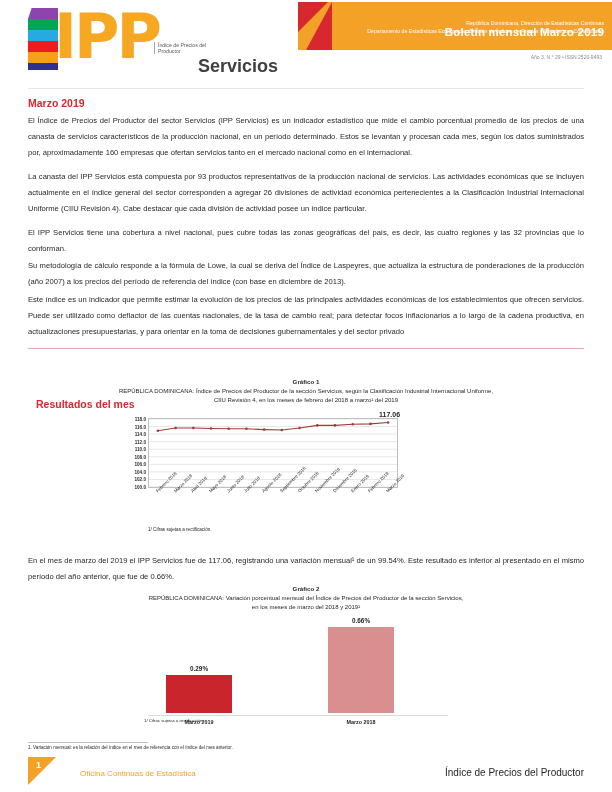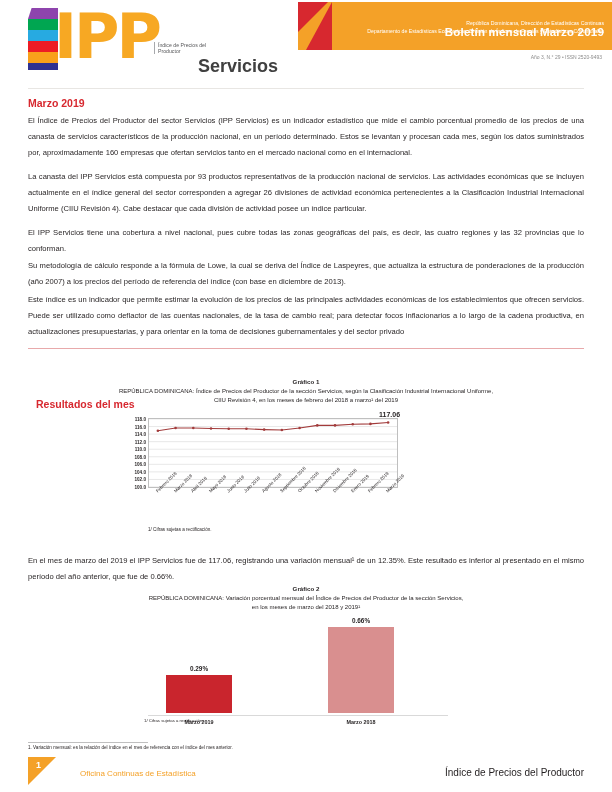--- a/index.html
+++ b/index.html
@@ -199,21 +199,21 @@
       <span style="left: 130.857px; top: 1px;">Septiembre 2018</span>
       <span style="left: 148.571px; top: 1px;">Octubre 2018</span>
       <span style="left: 166.286px; top: 1px;">Noviembre 2018</span>
       <span style="left: 184px; top: 1px;">Diciembre 2018</span>
       <span style="left: 201.714px; top: 1px;">Enero 2019</span>
       <span style="left: 219.429px; top: 1px;">Febrero 2019</span>
       <span style="left: 237.143px; top: 1px;">Marzo 2019</span>
     </div>
   <div class="c1-note">1/ Cifras sujetas a rectificación.</div>
 
-  <div class="para" style="top:553px;">En el mes de marzo del 2019 el IPP Servicios fue de 117.06, registrando una variación mensual¹ de un 12.35%. Este resultado es inferior al presentado en el mismo período del año anterior, que fue de 0.66%.</div>
+  <div class="para" style="top:553px;">En el mes de marzo del 2019 el IPP Servicios fue de 117.06, registrando una variación mensual¹ de un 99.54%. Este resultado es inferior al presentado en el mismo período del año anterior, que fue de 0.66%.</div>
 
   <div class="chart-cap" style="top:585px;">
     <b>Gráfico 2</b>
   </div>
   <div class="chart-cap" style="top:594px;">REPÚBLICA DOMINICANA: Variación porcentual mensual del Índice de Precios del Productor de la sección Servicios,</div>
   <div class="chart-cap" style="top:603px;">en los meses de marzo del 2018 y 2019¹</div>
 
   <div class="c2">
       <div class="bar" style="left: 18px; width: 66px; height: 38px; background: rgb(201, 37, 45);">
         <div class="lbl">0.29%</div>

